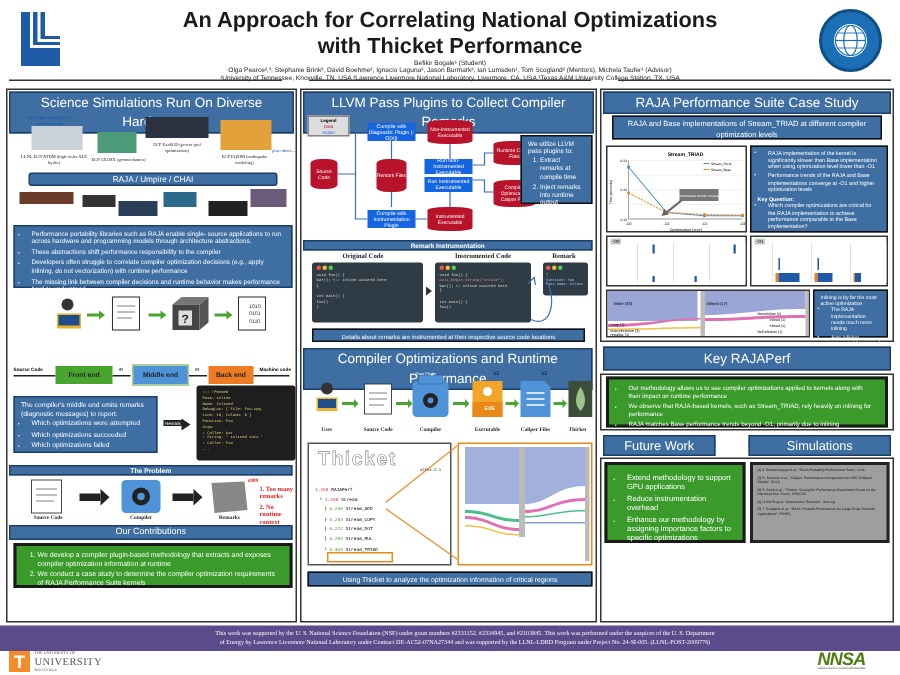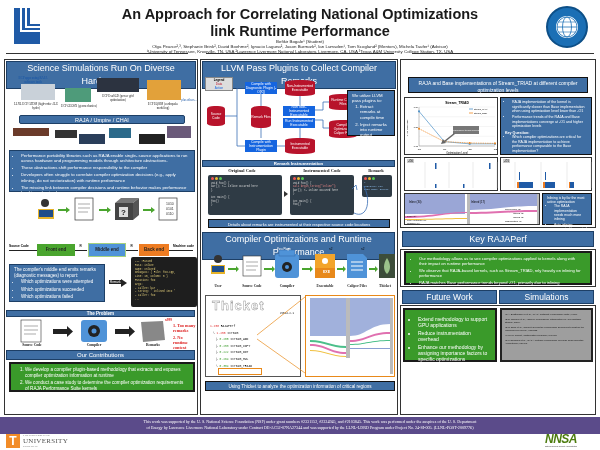--- a/index.html
+++ b/index.html
@@ -31,21 +31,21 @@
 <div class="abs llnl-logo">
   <svg width="32" height="40" viewBox="0 0 32 40">
     <rect x="0" y="0" width="32" height="40" fill="#fff"></rect>
     <path d="M4 2 L10 2 L10 26 L30 26 L30 38 L4 38 Z" fill="#1f5aa6"></path>
     <path d="M12 2 L15 2 L15 22 L30 22 L30 24 L12 24 Z" fill="#1f5aa6"></path>
     <path d="M17 2 L20 2 L20 18 L30 18 L30 20 L17 20 Z" fill="#1f5aa6"></path>
   </svg>
 </div>
 <div class="abs hdr-title">
   <div>An Approach for Correlating National Optimizations</div>
-  <div>link Runtime Performance</div>
+  <div>with Thicket Performance</div>
 </div>
 <div class="abs hdr-sub" style="top:39px">Befikir Bogale¹ (Student)</div>
 <div class="abs hdr-sub" style="top:44px">Olga Pearce²,³, Stephanie Brink², David Boehme², Ignacio Laguna², Jason Burmark², Ian Lumsden¹, Tom Scogland² (Mentors), Michela Taufer¹ (Advisor)</div>
 <div class="abs hdr-sub" style="top:49px">¹University of Tennessee, Knoxville, TN, USA  ²Lawrence Livermore National Laboratory, Livermore, CA, USA  ³Texas A&amp;M University College Station, TX, USA</div>
 <div class="abs gcl-logo">
   <svg width="38" height="38" viewBox="0 0 38 38">
     <circle cx="19" cy="19" r="11" fill="#fff"></circle>
     <circle cx="19" cy="19" r="10" fill="none" stroke="#1b6fb5" stroke-width="0.8"></circle>
     <ellipse cx="19" cy="19" rx="4.5" ry="10" fill="none" stroke="#1b6fb5" stroke-width="0.8"></ellipse>
     <line x1="9" y1="19" x2="29" y2="19" stroke="#1b6fb5" stroke-width="0.8"></line>
@@ -336,20 +336,21 @@
       <path d="M44 44 C 60 44, 64 36, 84 36 L84 38 C 64 38, 60 46, 44 46Z" fill="#e070b0"></path>
       <path d="M44 48 C 60 48, 64 44, 84 44 L84 45 C 64 45, 60 49, 44 49Z" fill="#4bbf8a"></path>
       <path d="M44 52 C 60 52, 64 52, 84 52 L84 53 C 64 53, 60 53, 44 53Z" fill="#8a9ed3"></path>
     </svg>
   </div>
   <div class="abs bluebox" style="left:4px;top:321px;width:190px;height:10px;text-align:center;font-size:4.6px;line-height:6px;border:1.5px solid #111">Using Thicket to analyze the optimization information of critical regions</div>
 </div>
 
 <div class="abs panel" style="left:400px;top:59px;width:196px;height:356px;border:none">
   <div class="abs" style="left:0;top:0;width:196px;height:169px;border:1.5px solid #333"></div>
+  <div class="abs banner" style="left:2px;top:2px;width:192px;font-size:9px">RAJA Performance Suite Case Study</div>
   <div class="abs bluebox" style="left:8px;top:18px;width:180px;height:16px;text-align:center;font-size:5px;line-height:6.5px;border:1.5px solid #111">RAJA and Base implementations of Stream_TRIAD at different compiler optimization levels</div>
 
   <div class="abs" style="left:4px;top:38px;width:94px;height:58px;border:1px solid #333;background:#fff">
     <svg id="linechart" width="94" height="58" viewBox="0 0 94 58">
         <line x1="14" x2="90" y1="9" y2="9" stroke="#ddd" stroke-width="0.3"></line>
         <line x1="14" x2="90" y1="18.75" y2="18.75" stroke="#ddd" stroke-width="0.3"></line>
         <line x1="14" x2="90" y1="28.5" y2="28.5" stroke="#ddd" stroke-width="0.3"></line>
         <line x1="14" x2="90" y1="38.25" y2="38.25" stroke="#ddd" stroke-width="0.3"></line>
         <line x1="14" x2="90" y1="48" y2="48" stroke="#ddd" stroke-width="0.3"></line>
         <line x1="14" x2="14" y1="9" y2="48" stroke="#666" stroke-width="0.4"></line>
@@ -460,21 +461,21 @@
   <div class="abs banner" style="left:2px;top:172px;width:192px;height:16px;font-size:9px;line-height:15px">Key RAJAPerf</div>
   <div class="abs" style="left:0;top:190px;width:196px;height:38px;border:1.5px solid #333"></div>
   <div class="abs greenbox" style="left:4px;top:192px;width:188px;height:34px;font-size:4.1px;line-height:5.2px">
     <ul>
       <li>Our methodology allows us to see compiler optimizations applied to kernels along with their impact on runtime performance</li>
       <li>We observe that RAJA-based kernels, such as Stream_TRIAD, rely heavily on inlining for performance</li>
       <li>RAJA matches Base performance trends beyond -O1, primarily due to inlining</li>
     </ul>
   </div>
 
-  <div class="abs banner" style="left:2px;top:231px;width:95px;height:14px;font-size:8.5px;line-height:13px">Future Work</div>
+  <div class="abs banner" style="left:2px;top:231px;width:75px;height:14px;font-size:8.5px;line-height:13px">Future Work</div>
   <div class="abs banner" style="left:99px;top:231px;width:95px;height:14px;font-size:8.5px;line-height:13px">Simulations</div>
   <div class="abs" style="left:0;top:246px;width:196px;height:110px;border:1.5px solid #333"></div>
   <div class="abs greenbox" style="left:3px;top:249px;width:94px;height:54px;font-size:5px;line-height:6.2px;padding-top:6px">
     <ul>
       <li>Extend methodology to support GPU applications</li>
       <li>Reduce instrumentation overhead</li>
       <li>Enhance our methodology by assigning importance factors to specific optimizations</li>
     </ul>
   </div>
   <div class="abs" style="left:100px;top:249px;width:93px;height:54px;background:#9e9e9e;border:2px solid #222;padding:3px;font-size:2.3px;line-height:3px;color:#111">

